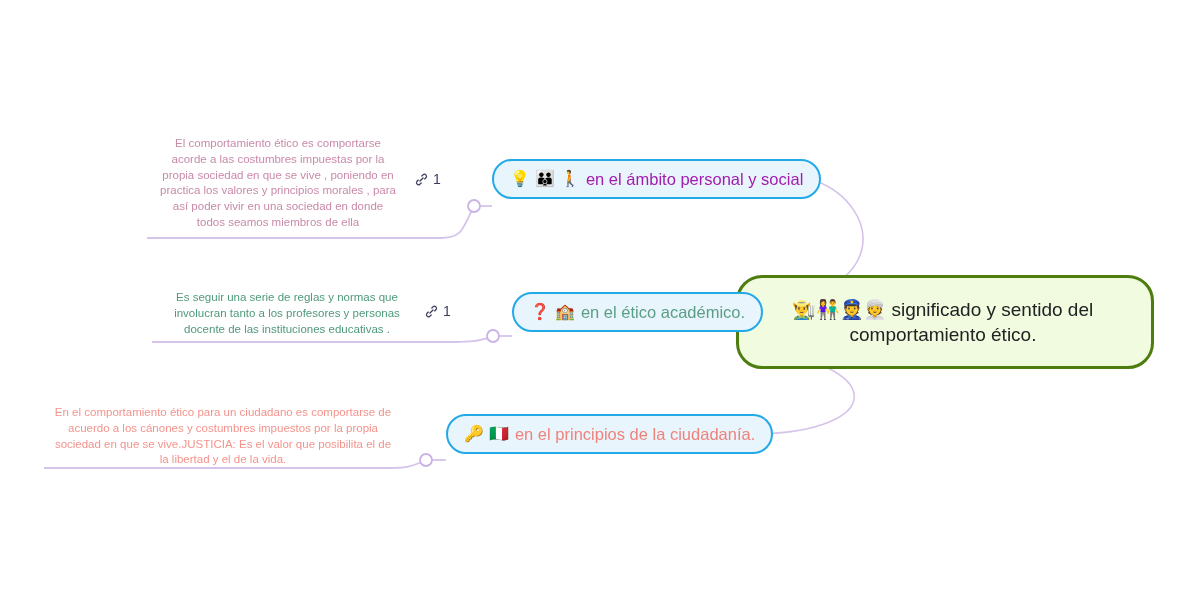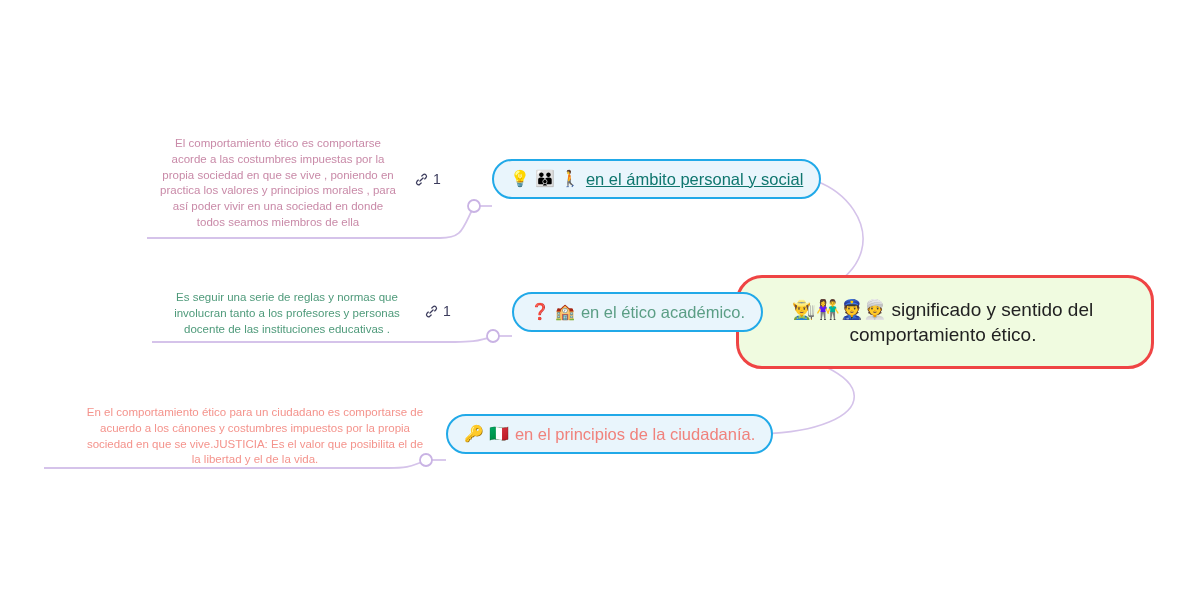--- a/index.html
+++ b/index.html
@@ -39,21 +39,21 @@
     border: 2px solid #21a9e8;
     background: #e9f5fc;
     border-radius: 22px;
     height: 40px;
     padding: 0 16px;
     font-size: 16.5px;
     gap: 6px;
     z-index: 4;
   }
   .node-root {
-    border: 3px solid #ef4444;
+    border: 3px solid #4d7c0f;
     background: #f0fbe0;
     border-radius: 26px;
     padding: 10px 18px 10px 14px;
     font-size: 19px;
     color: #222222;
     line-height: 1.32;
     z-index: 3;
     white-space: normal;
     text-align: center;
     justify-content: center;
@@ -68,21 +68,21 @@
   }
   .root-inner {
     display: block;
   }
   .root-emojis {
     display: inline;
     margin-right: 4px;
   }
 
   
-  .lbl-personal { color: #0f766e; text-decoration: underline; }
+  .lbl-personal { color: #a21caf; }
   .lbl-academic { color: #5b9e85; }
   .lbl-ciudadania { color: #f0827c; }
 
   
   .link-badge {
     position: absolute;
     display: flex;
     align-items: center;
     gap: 4px;
     font-size: 14px;
@@ -125,21 +125,21 @@
 
     <path d="M 44 468 L 388 468 C 412 468, 412 465, 425 461" fill="none" stroke="#d5c3ea" stroke-width="1.8"></path>
     <path d="M 427 460 L 446 460" fill="none" stroke="#d5c3ea" stroke-width="1.8"></path>
     <circle cx="426" cy="460" r="6" fill="#ffffff" stroke="#c9b3e4" stroke-width="1.8"></circle>
   </svg>
 
   <div class="note note-academic" style="left:162px; top:290px; width:250px; text-align:center;">Es seguir  una serie  de reglas  y normas que involucran  tanto a los profesores  y personas docente  de las instituciones educativas .</div>
 
   <div class="note note-personal" style="left:160px; top:136px; width:236px; text-align:center;">El comportamiento ético  es  comportarse acorde a las costumbres impuestas  por la propia  sociedad en que se vive , poniendo en practica los valores  y principios morales , para así poder vivir  en una sociedad en donde  todos seamos  miembros  de ella</div>
 
-  <div class="note note-ciudadania" style="left:52px; top:405px; width:342px; text-align:center;margin-left:32px;">En el comportamiento ético  para  un ciudadano es comportarse   de acuerdo a los cánones  y costumbres impuestos por la propia  sociedad en que se  vive.JUSTICIA: Es el valor que posibilita el de la libertad y el de la vida.</div>
+  <div class="note note-ciudadania" style="left:52px; top:405px; width:342px; text-align:center;">En el comportamiento ético  para  un ciudadano es comportarse   de acuerdo a los cánones  y costumbres impuestos por la propia  sociedad en que se  vive.JUSTICIA: Es el valor que posibilita el de la libertad y el de la vida.</div>
 
   <div class="link-badge" style="left:414px; top:171px;">
     <span>
       <svg width="15" height="15" viewBox="0 0 24 24" fill="none" stroke="#3b3b5c" stroke-width="2" stroke-linecap="round">
         <path d="M9.5 14.5 L14.5 9.5"></path>
         <path d="M12.5 6.5 L14.8 4.2 a3.3 3.3 0 0 1 4.6 4.6 L17.1 11.1"></path>
         <path d="M11.5 17.5 L9.2 19.8 a3.3 3.3 0 0 1 -4.6 -4.6 L6.9 12.9"></path>
       </svg>
     </span>
     <span>1</span>

